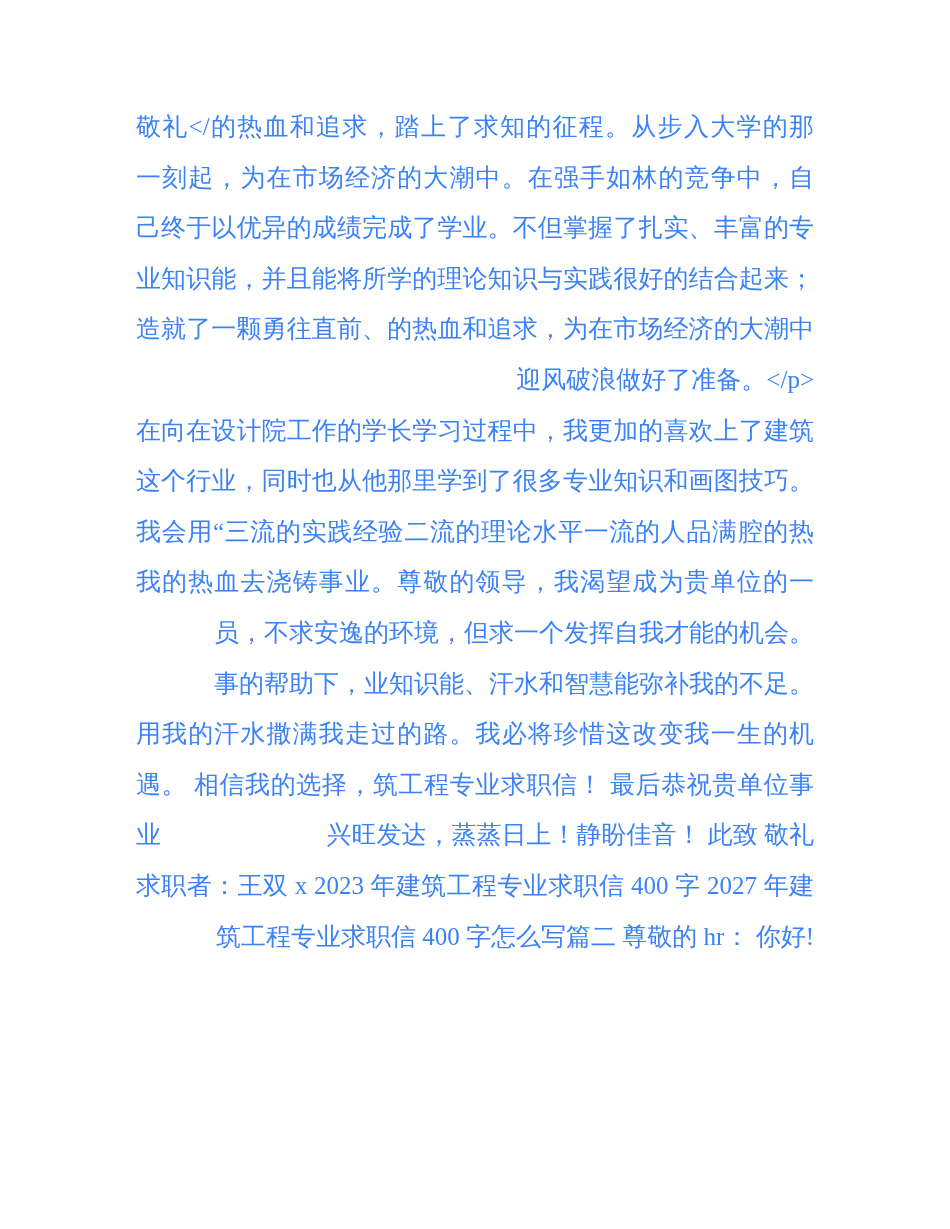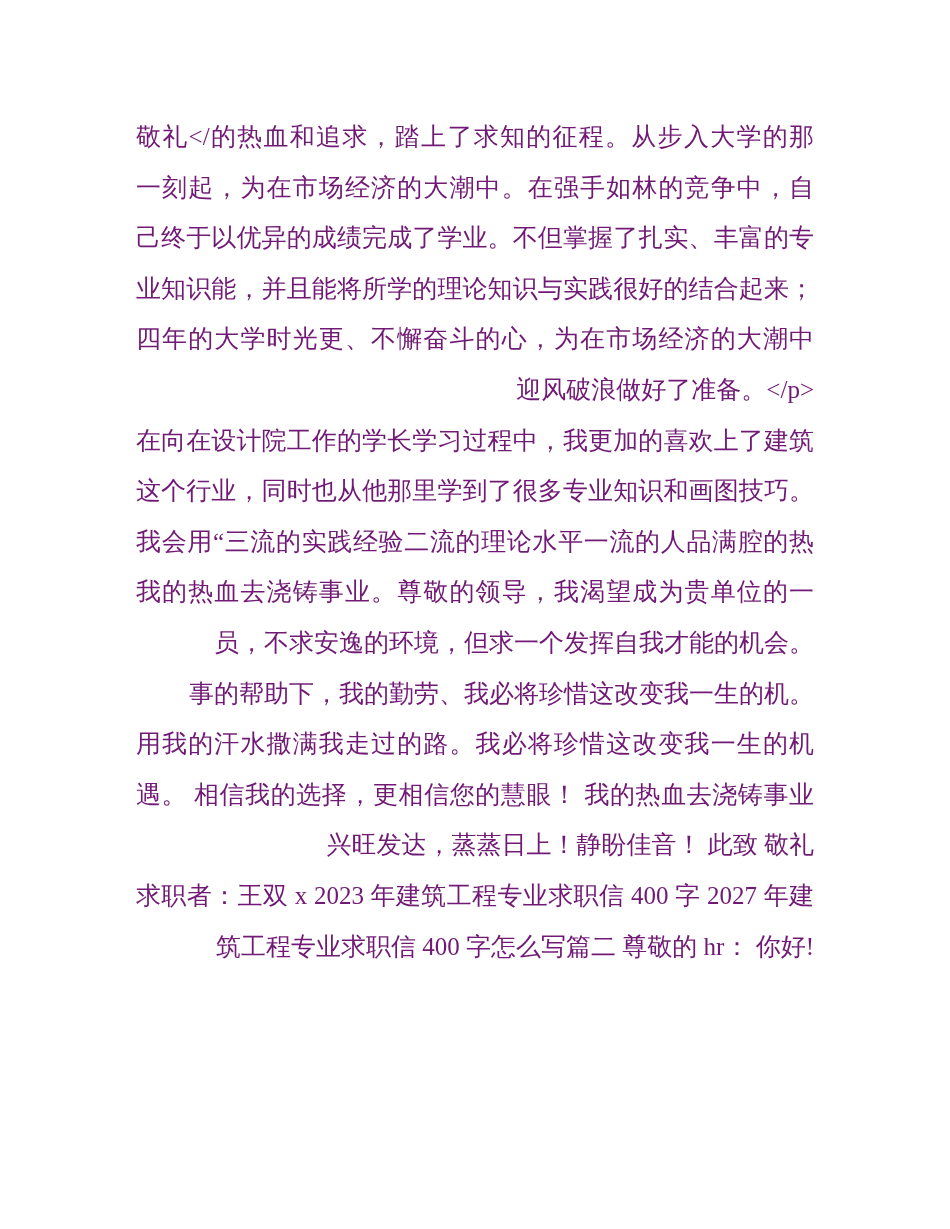--- a/index.html
+++ b/index.html
@@ -15,25 +15,25 @@
     font-family: "Liberation Serif", "DejaVu Serif", serif;
   }
   .page {
     position: absolute;
     inset: 0;
     background: #ffffff;
   }
   .letter {
     position: absolute;
     left: 136px;
-    top: 112px;
+    top: 102px;
     width: 678px;
     font-size: 25px;
     line-height: 50.6px;
-    color: #701a75;
+    color: #3b82f6;
     letter-spacing: 0;
   }
   .line {
     white-space: pre-wrap;
     text-align: right;
     height: 50.6px;
   }
   .line.just {
     text-align: justify;
     text-align-last: justify;
@@ -42,27 +42,27 @@
 </head>
 <body>
 
 <div class="page">
   <div class="letter">
 
   <div class="line just">敬礼&lt;/的热血和追求，踏上了求知的征程。从步入大学的那</div>
       <div class="line just">一刻起，为在市场经济的大潮中。在强手如林的竞争中，自</div>
       <div class="line just">己终于以优异的成绩完成了学业。不但掌握了扎实、丰富的专</div>
       <div class="line just">业知识能，并且能将所学的理论知识与实践很好的结合起来；</div>
-      <div class="line just">四年的大学时光更、不懈奋斗的心，为在市场经济的大潮中</div>
+      <div class="line just">造就了一颗勇往直前、的热血和追求，为在市场经济的大潮中</div>
       <div class="line">迎风破浪做好了准备。&lt;/p&gt;</div>
       <div class="line just">在向在设计院工作的学长学习过程中，我更加的喜欢上了建筑</div>
       <div class="line just">这个行业，同时也从他那里学到了很多专业知识和画图技巧。</div>
       <div class="line just">我会用“三流的实践经验二流的理论水平一流的人品满腔的热</div>
       <div class="line just">我的热血去浇铸事业。尊敬的领导，我渴望成为贵单位的一</div>
       <div class="line">员，不求安逸的环境，但求一个发挥自我才能的机会。</div>
-      <div class="line">事的帮助下，我的勤劳、我必将珍惜这改变我一生的机。</div>
+      <div class="line">事的帮助下，业知识能、汗水和智慧能弥补我的不足。</div>
       <div class="line just">用我的汗水撒满我走过的路。我必将珍惜这改变我一生的机</div>
-      <div class="line just">遇。 相信我的选择，更相信您的慧眼！ 我的热血去浇铸事业</div>
+      <div class="line just">遇。 相信我的选择，筑工程专业求职信！ 最后恭祝贵单位事业</div>
       <div class="line">兴旺发达，蒸蒸日上！静盼佳音！ 此致 敬礼</div>
       <div class="line just">求职者：王双 x 2023 年建筑工程专业求职信 400 字 2027 年建</div>
       <div class="line">筑工程专业求职信 400 字怎么写篇二 尊敬的 hr： 你好!</div>
     </div>
 </div>
 
 </body></html>

